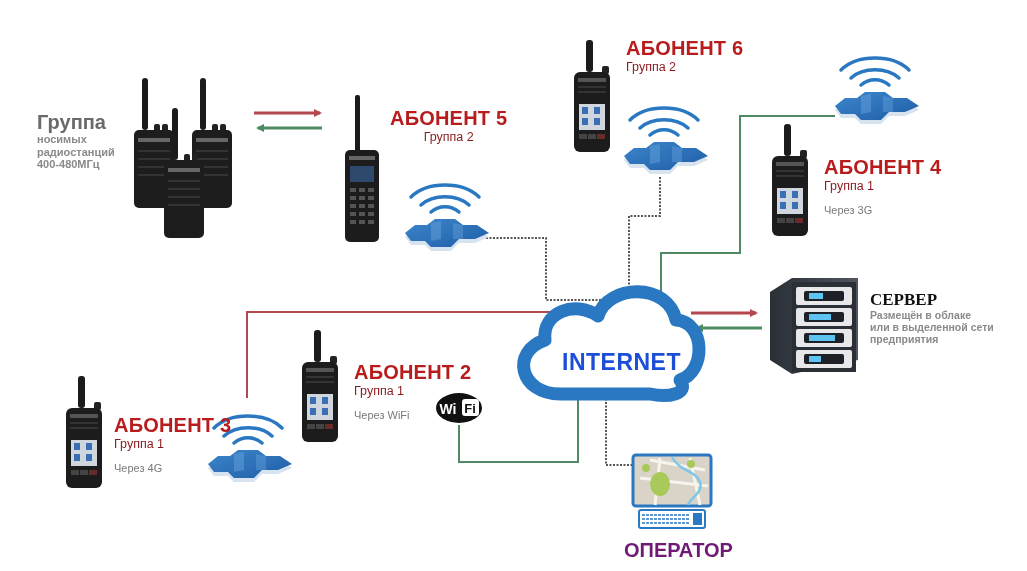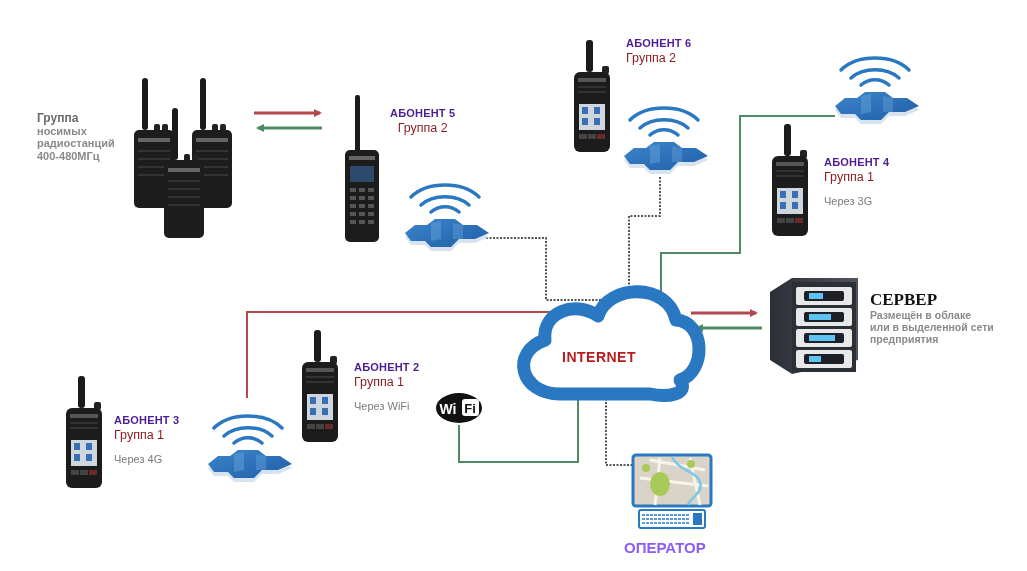--- a/index.html
+++ b/index.html
@@ -1,28 +1,28 @@
 <!DOCTYPE html>
 <html><head>
 <meta charset="utf-8">
 <style>
   html, body { margin: 0; padding: 0; background: #ffffff; }
   body { width: 1027px; height: 571px; position: relative; overflow: hidden;
          font-family: "Liberation Sans", sans-serif; }
   #stage { position: absolute; left: 0; top: 0; width: 1027px; height: 571px; }
   .lbl { position: absolute; line-height: 1.05; white-space: nowrap; }
-  .title { font-weight: bold; color: #4c1d95; font-size: 11px; letter-spacing: 0.2px; }
+  .title { font-weight: bold; color: #b91c1c; font-size: 20px; letter-spacing: 0.2px; }
   .group { font-weight: normal; color: #8b1a1e; font-size: 12.5px; margin-top: 2px; }
   .via { color: #7a7a7a; font-size: 11px; margin-top: 12px; }
-  .grp-title { font-weight: bold; color: #6a6a6a; font-size: 12px; }
+  .grp-title { font-weight: bold; color: #6a6a6a; font-size: 20px; }
   .grp-sub { font-weight: bold; color: #8a8a8a; font-size: 11px; line-height: 1.15; }
   .server-title { font-weight: bold; color: #111; font-size: 17px; font-family: Liberation Serif, serif; }
   .server-sub { font-weight: bold; color: #8a8a8a; font-size: 10.5px; line-height: 1.15; }
-  .operator { font-weight: bold; color: #8b5cf6; font-size: 15px; }
-  .internet { font-weight: bold; color: #b91c1c; font-size: 14px; letter-spacing: 0.5px; }
+  .operator { font-weight: bold; color: #701a75; font-size: 20px; }
+  .internet { font-weight: bold; color: #1d4ed8; font-size: 23px; letter-spacing: 0.5px; }
 </style>
 </head>
 <body>
 
 <svg id="stage" viewBox="0 0 1027 571" xmlns="http://www.w3.org/2000/svg">
   <defs>
     <marker id="arrRed" markerWidth="8" markerHeight="8" refX="6" refY="4" orient="auto" markerUnits="userSpaceOnUse">
       <path d="M0,0 L8,4 L0,8 Z" fill="#b5474f"></path>
     </marker>
     <marker id="arrGreen" markerWidth="8" markerHeight="8" refX="6" refY="4" orient="auto" markerUnits="userSpaceOnUse">

